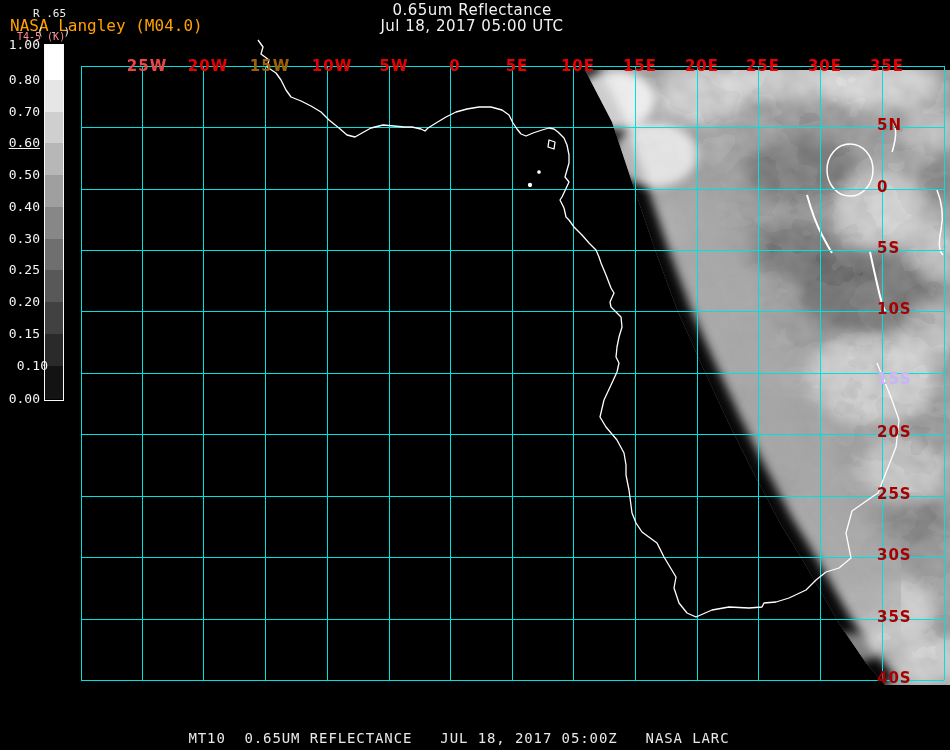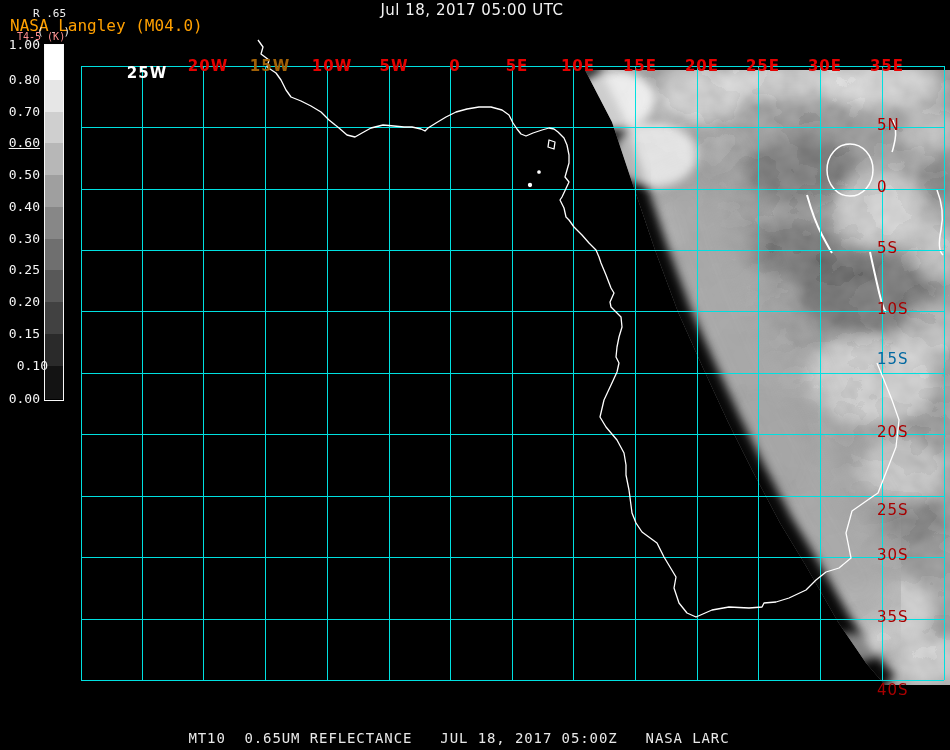--- a/index.html
+++ b/index.html
@@ -12,21 +12,21 @@
   .lg-white1{left:33px;top:7px;font-size:11px;color:#f0f0f0;}
   .lg-orange{left:10px;top:16px;font-size:16px;color:#ffa000;}
   .lg-white2{left:37px;top:25px;font-size:11px;color:#f0f0f0;}
   .lg-salmon{left:17px;top:31px;font-size:10px;color:#ff8f8f;}
   #colorbar{position:absolute;left:44px;top:44px;width:20px;height:357px;
             border:1px solid #f8f8f8;box-sizing:border-box;}
   .cb-label{position:absolute;left:0px;width:40px;text-align:right;color:#f5f5f5;
             font-family:"DejaVu Sans Mono",monospace;font-size:13px;line-height:14px;}
   .lon-label{position:absolute;transform:translateX(-50%);font-weight:bold;font-size:15px;
              line-height:14px;letter-spacing:1px;white-space:pre;}
-  .lat-label{position:absolute;font-weight:normal;font-size:15px;line-height:14px;
+  .lat-label{position:absolute;font-weight:bold;font-size:15px;line-height:14px;
              letter-spacing:1px;white-space:pre;}
   #caption{position:absolute;left:0;top:730px;width:918px;text-align:center;color:#e8e8e8;
            font-family:"DejaVu Sans Mono",monospace;font-size:14px;letter-spacing:0.9px;
            white-space:pre;}
 </style>
 </head>
 <body>
 
 <div id="stage">
 
@@ -163,20 +163,21 @@
         629,490 632,513 636,523 642,532 657,543 664,557 676,577 674,588 679,603 687,613 696,617 712,610
         729,607 749,608 762,607 764,603 776,602 789,598 806,590 816,580 826,572 839,568 851,558 846,533
         852,511 872,497 878,493 887,470 896,447 899,420 892,400 884,380 877,363"></path>
       <path d="M549,140 l6,2 -1,7 -6,-2 z"></path>
       <circle cx="530" cy="185" r="1.5" fill="#fff"></circle>
       <circle cx="539" cy="172" r="1.2" fill="#fff"></circle>
     </g>
   </svg>
 
   <div class="ttl">
+    <div>0.65um Reflectance</div>
     <div>Jul 18, 2017 05:00 UTC</div>
   </div>
 
   <div class="legend">
     <span class="lg-white1">R .65</span>
     <span class="lg-orange">NASA Langley (M04.0)</span>
     <span class="lg-white2">( - )</span>
     <span class="lg-salmon">T4-5 (K)</span>
   </div>
 
@@ -202,39 +203,39 @@
       <div class="cb-label" style="top: 200px;">0.40</div>
       <div class="cb-label" style="top: 232px;">0.30</div>
       <div class="cb-label" style="top: 263px;">0.25</div>
       <div class="cb-label" style="top: 295px;">0.20</div>
       <div class="cb-label" style="top: 327px;">0.15</div>
       <div class="cb-label" style="top: 359px; padding-left: 8px;">0.10</div>
       <div class="cb-label" style="top: 392px;">0.00</div>
     </div>
 
   <div id="grid-labels">
-      <div class="lon-label" style="left: 147px; top: 66px; color: #ffffff;">25W</div>
+      <div class="lon-label" style="left: 147px; top: 59px; color: #ef4444;">25W</div>
       <div class="lon-label" style="left: 208px; top: 59px; color: rgb(230, 0, 0);">20W</div>
       <div class="lon-label" style="left: 270px; top: 59px; color: #a16207;">15W</div>
       <div class="lon-label" style="left: 332px; top: 59px; color: rgb(230, 0, 0);">10W</div>
       <div class="lon-label" style="left: 394px; top: 59px; color: rgb(230, 0, 0);">5W</div>
       <div class="lon-label" style="left: 455px; top: 59px; color: rgb(230, 0, 0);">0</div>
       <div class="lon-label" style="left: 517px; top: 59px; color: rgb(230, 0, 0);">5E</div>
       <div class="lon-label" style="left: 578px; top: 59px; color: rgb(230, 0, 0);">10E</div>
       <div class="lon-label" style="left: 640px; top: 59px; color: rgb(230, 0, 0);">15E</div>
       <div class="lon-label" style="left: 702px; top: 59px; color: rgb(230, 0, 0);">20E</div>
       <div class="lon-label" style="left: 763px; top: 59px; color: rgb(230, 0, 0);">25E</div>
       <div class="lon-label" style="left: 825px; top: 59px; color: rgb(230, 0, 0);">30E</div>
       <div class="lon-label" style="left: 887px; top: 59px; color: rgb(230, 0, 0);">35E</div>
       <div class="lat-label" style="left: 877px; top: 118px; color: rgb(168, 0, 0);">5N</div>
       <div class="lat-label" style="left: 877px; top: 180px; color: rgb(168, 0, 0);">0</div>
       <div class="lat-label" style="left: 877px; top: 241px; color: rgb(168, 0, 0);">5S</div>
       <div class="lat-label" style="left: 877px; top: 302px; color: rgb(168, 0, 0);">10S</div>
-      <div class="lat-label" style="left: 877px; top: 352px; color: #0369a1;">15S</div>
+      <div class="lat-label" style="left: 877px; top: 372px; color: #c4b5fd;">15S</div>
       <div class="lat-label" style="left: 877px; top: 425px; color: rgb(168, 0, 0); text-align: center;">20S</div>
-      <div class="lat-label" style="left: 877px; top: 487px; color: rgb(168, 0, 0); margin-top: 16px;">25S</div>
+      <div class="lat-label" style="left: 877px; top: 487px; color: rgb(168, 0, 0);">25S</div>
       <div class="lat-label" style="left: 877px; top: 548px; color: rgb(168, 0, 0);">30S</div>
       <div class="lat-label" style="left: 877px; top: 610px; color: rgb(168, 0, 0);">35S</div>
-      <div class="lat-label" style="left: 877px; top: 671px; color: rgb(168, 0, 0); margin-top: 12px;">40S</div>
+      <div class="lat-label" style="left: 877px; top: 671px; color: rgb(168, 0, 0);">40S</div>
     </div>
 
   <div id="caption">MT10  0.65UM REFLECTANCE   JUL 18, 2017 05:00Z   NASA LARC</div>
 </div>
 
 </body></html>

